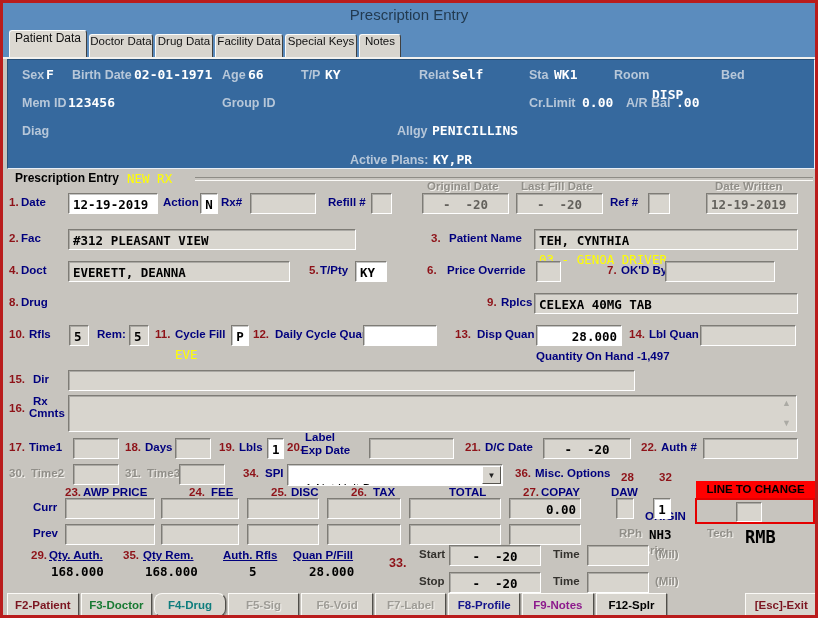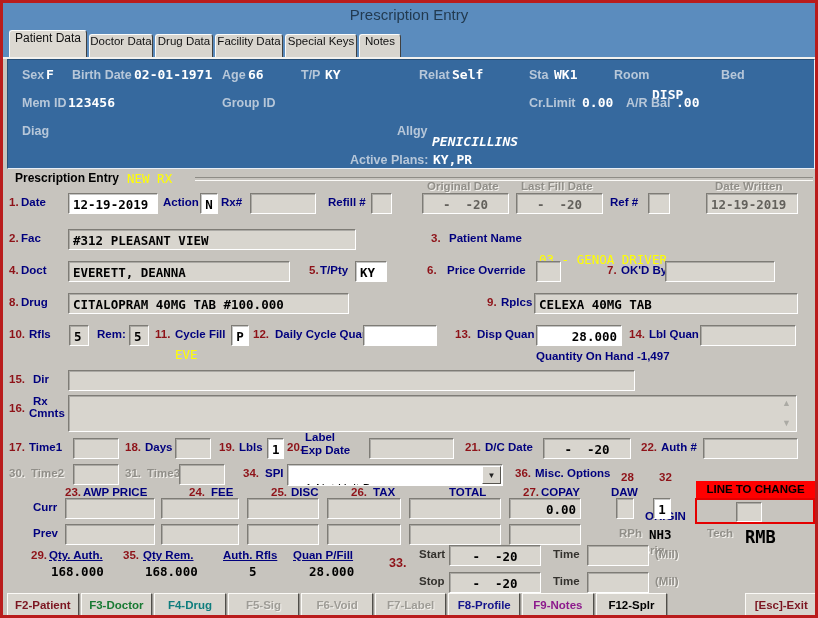--- a/index.html
+++ b/index.html
@@ -94,21 +94,21 @@
     <span class="plbl" style="left:14px;top:36px;">Mem ID</span>
     <span class="pval" style="left:60px;top:35px;">123456</span>
     <span class="plbl" style="left:214px;top:36px;">Group ID</span>
     <span class="plbl" style="left:521px;top:36px;">Cr.Limit</span>
     <span class="pval" style="left:574px;top:35px;">0.00</span>
     <span class="plbl" style="left:618px;top:36px;">A/R Bal</span>
     <span class="pval" style="left:668px;top:35px;">.00</span>
 
     <span class="plbl" style="left:14px;top:64px;">Diag</span>
     <span class="plbl" style="left:389px;top:64px;">Allgy</span>
-    <span class="pval" style="left:424px;top:74px;font-style:italic;">PENICILLINS</span>
+    <span class="pval" style="left:424px;top:63px;">PENICILLINS</span>
 
     <div class="a" style="left:0;top:90px;width:100%;text-align:center;">
       <span class="plbl" style="position:static;">Active Plans:</span>
       <span class="pval" style="position:static;">KY,PR</span>
     </div>
   </div>
 
   <span class="legend" style="left:12px;top:168px;">Prescription Entry</span>
   <span class="yel" style="left:124px;top:168px;">NEW RX</span>
   <div class="etch" style="left:192px;top:174px;width:618px;"></div>
@@ -130,38 +130,38 @@
   <div class="fld dim ctr" style="left:513px;top:190px;width:87px;">-  -20</div>
   <span class="lbl" style="left:607px;top:193px;">Ref #</span>
   <div class="fld" style="left:645px;top:190px;width:22px;"></div>
   <div class="fld dim" style="left:703px;top:190px;width:92px;">12-19-2019</div>
 
   <span class="num" style="left:6px;top:229px;">2.</span>
   <span class="lbl" style="left:18px;top:229px;">Fac</span>
   <div class="fld" style="left:65px;top:226px;width:288px;">#312 PLEASANT VIEW</div>
   <span class="num" style="left:428px;top:229px;">3.</span>
   <span class="lbl" style="left:446px;top:229px;">Patient Name</span>
+  <div class="fld" style="left:531px;top:226px;width:264px;">TEH, CYNTHIA</div>
   <span class="yel" style="left:536px;top:249px;">03 - GENOA DRIVER</span>
 
   <span class="num" style="left:6px;top:261px;">4.</span>
   <span class="lbl" style="left:18px;top:261px;">Doct</span>
   <div class="fld" style="left:65px;top:258px;width:222px;">EVERETT, DEANNA</div>
   <span class="num" style="left:306px;top:261px;">5.</span>
   <span class="lbl" style="left:317px;top:261px;">T/Pty</span>
   <div class="fld w" style="left:352px;top:258px;width:32px;">KY</div>
   <span class="num" style="left:424px;top:261px;">6.</span>
   <span class="lbl" style="left:444px;top:261px;">Price Override</span>
   <div class="fld" style="left:533px;top:258px;width:25px;"></div>
   <span class="num" style="left:604px;top:261px;">7.</span>
   <span class="lbl" style="left:618px;top:261px;">OK'D By</span>
   <div class="fld" style="left:662px;top:258px;width:110px;"></div>
 
   <span class="num" style="left:6px;top:293px;">8.</span>
   <span class="lbl" style="left:18px;top:293px;">Drug</span>
-  <div class="fld" style="left:65px;top:290px;width:281px;">CITALOPRAM 40MG TAB #100.000</div>
   <span class="num" style="left:484px;top:293px;">9.</span>
   <span class="lbl" style="left:498px;top:293px;">Rplcs</span>
   <div class="fld" style="left:531px;top:290px;width:264px;">CELEXA 40MG TAB</div>
 
   <span class="num" style="left:6px;top:325px;">10.</span>
   <span class="lbl" style="left:26px;top:325px;">Rfls</span>
   <div class="fld" style="left:66px;top:322px;width:20px;">5</div>
   <span class="lbl" style="left:94px;top:325px;">Rem:</span>
   <div class="fld" style="left:126px;top:322px;width:20px;">5</div>
   <span class="num" style="left:152px;top:325px;">11.</span>
@@ -288,21 +288,21 @@
 
   <span class="blk" style="left:416px;top:572px;">Stop</span>
   <div class="fld ctr" style="left:446px;top:569px;width:92px;">-  -20</div>
   <span class="blk" style="left:550px;top:572px;">Time</span>
   <div class="fld" style="left:584px;top:569px;width:62px;"></div>
   <span class="dis" style="left:652px;top:572px;">(Mil)</span>
 
   <div id="btnrow">
     <div class="btn" style="color: rgb(123, 21, 32);">F2-Patient</div>
     <div class="btn" style="color: rgb(24, 122, 51);">F3-Doctor</div>
-    <div class="btn" style="color: rgb(14, 125, 125);">F4-Drug</div>
+    <div class="btn" style="color: rgb(14, 125, 125); border-radius: 8px;">F4-Drug</div>
     <div class="btn off" style="color: rgb(158, 156, 150);">F5-Sig</div>
     <div class="btn off" style="color: rgb(158, 156, 150);">F6-Void</div>
     <div class="btn off" style="color: rgb(158, 156, 150);">F7-Label</div>
     <div class="btn" style="color: rgb(20, 20, 140);">F8-Profile</div>
     <div class="btn" style="color: rgb(140, 26, 140);">F9-Notes</div>
     <div class="btn" style="color: rgb(0, 0, 0);">F12-Splr</div>
     <div class="btn off" style="color: rgb(158, 156, 150); margin-top: 32px;">Shft-S Status</div>
     <div class="btn" style="color: rgb(123, 21, 32);">[Esc]-Exit</div>
   </div>
 

